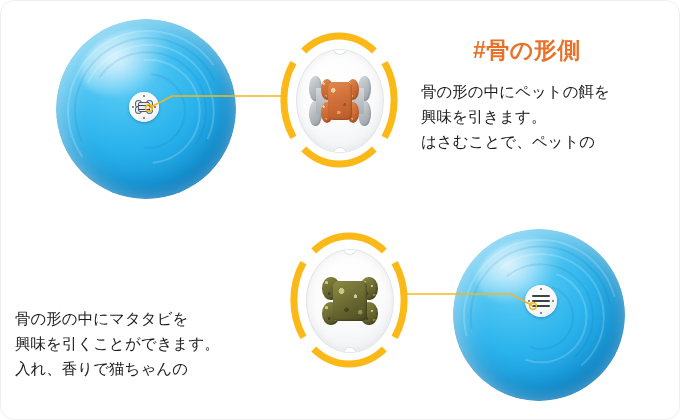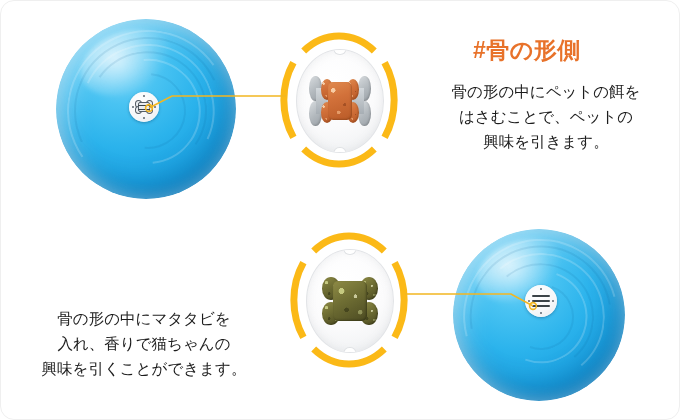--- a/index.html
+++ b/index.html
@@ -162,21 +162,21 @@
     font-weight:bold;
     font-size:23px;
     letter-spacing:.5px;
     white-space:nowrap;
   }
   .body-text{
     position:absolute;
     color:#1c1c1c;
     font-size:15.5px;
     line-height:1.62;
-    text-align:center;
+    text-align:left;
   }
   .body-text div{white-space:nowrap;}
 
   svg.conn{position:absolute;left:0;top:0;width:680px;height:420px;pointer-events:none;}
 </style>
 </head>
 <body>
 
 <div id="page">
 
@@ -298,23 +298,23 @@
     <path d="M 148 107 L 171 95 L 285 95" fill="none" stroke="#f2b622" stroke-width="1.6"></path>
     <circle cx="148" cy="107" r="3.4" fill="none" stroke="#f2b622" stroke-width="1.6"></circle>
 
     <path d="M 404 293 L 510 293 L 532 305" fill="none" stroke="#f2b622" stroke-width="1.6"></path>
     <circle cx="532" cy="305" r="3.4" fill="none" stroke="#f2b622" stroke-width="1.6"></circle>
   </svg>
 
   <div class="heading" style="left:472px;top:34px;">#骨の形側</div>
   <div class="body-text" style="left:420px;top:78px;width:250px;">
     <div>骨の形の中にペットの餌を</div>
+    <div>興味を引きます。</div>
     <div>はさむことで、ペットの</div>
-    <div>興味を引きます。</div>
   </div>
 
   <div class="body-text" style="left:14px;top:266px;width:258px;margin-top:39px;">
     <div>骨の形の中にマタタビを</div>
+    <div>興味を引くことができます。</div>
     <div>入れ、香りで猫ちゃんの</div>
-    <div>興味を引くことができます。</div>
   </div>
 
 </div>
 
 </body></html>

